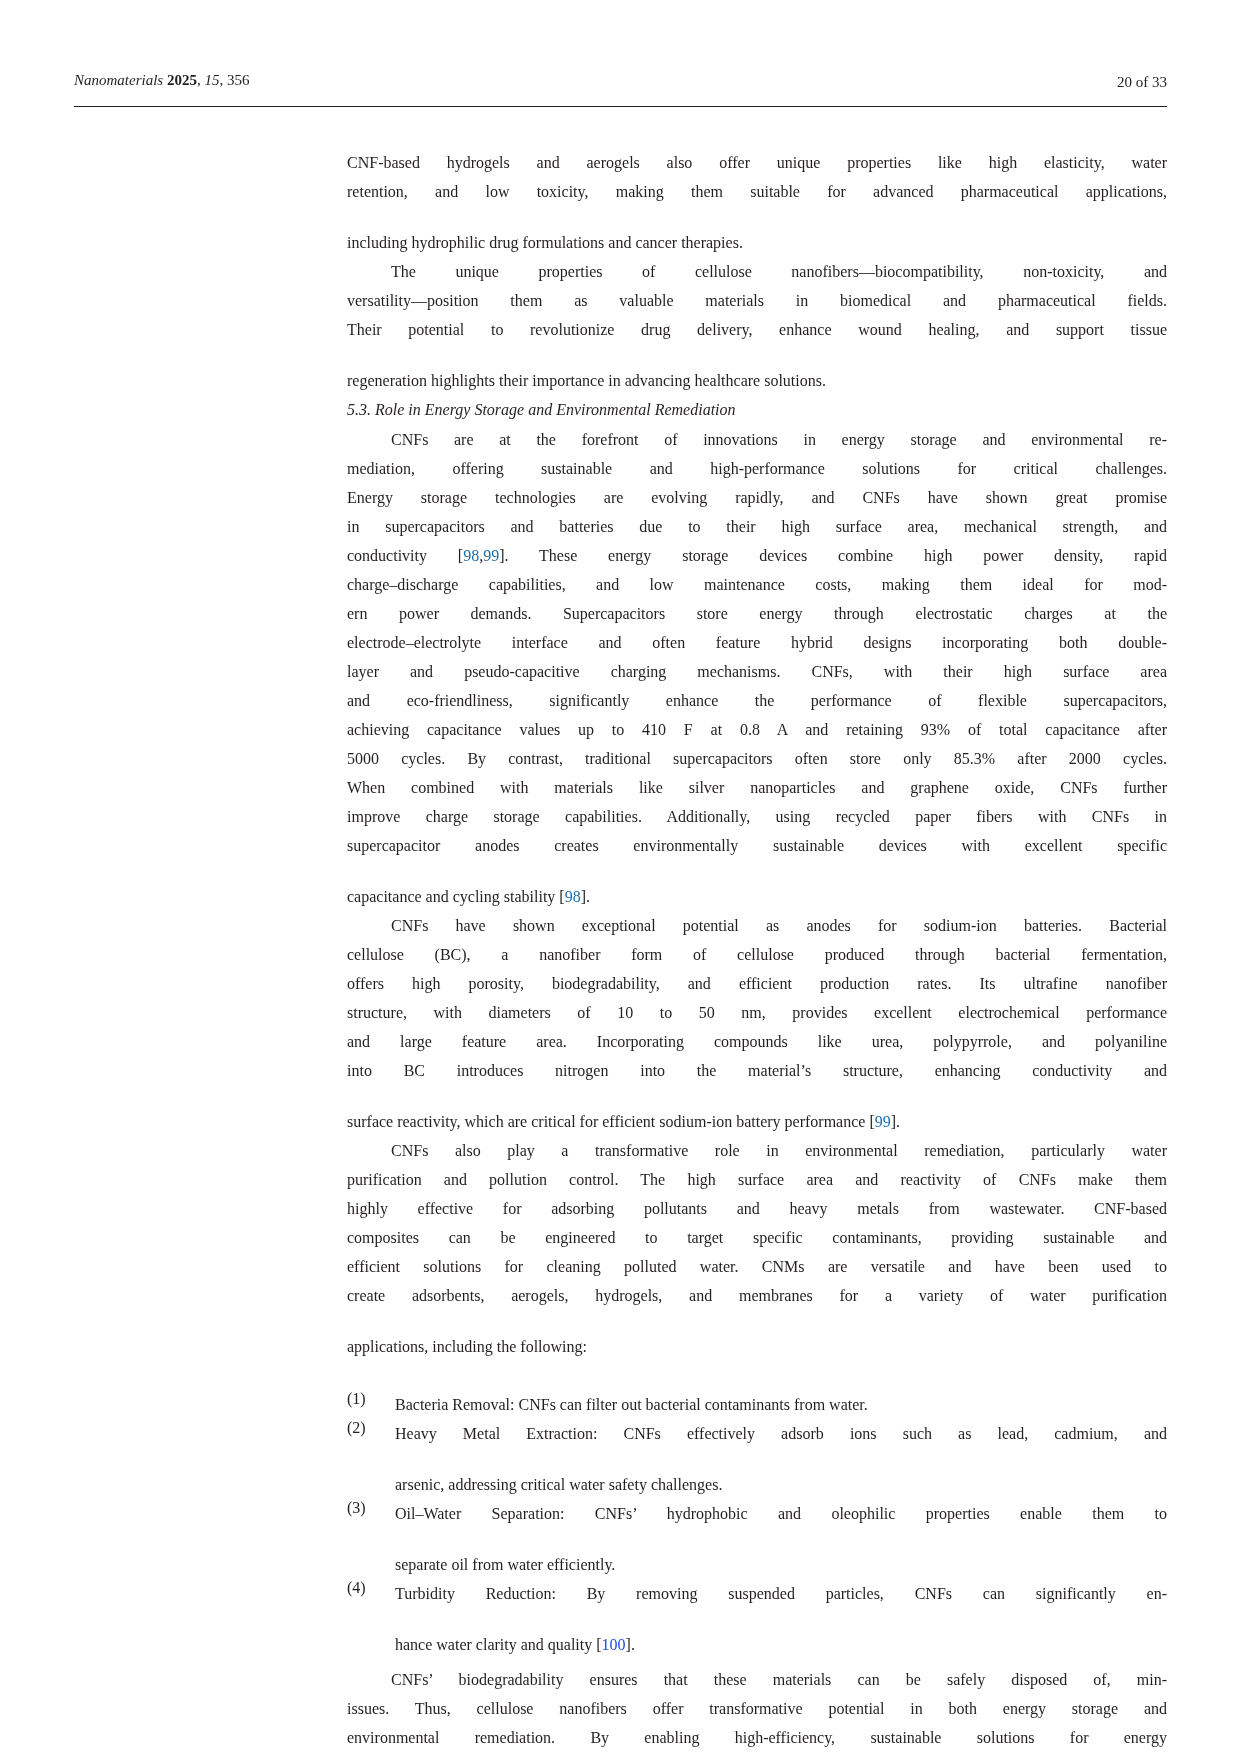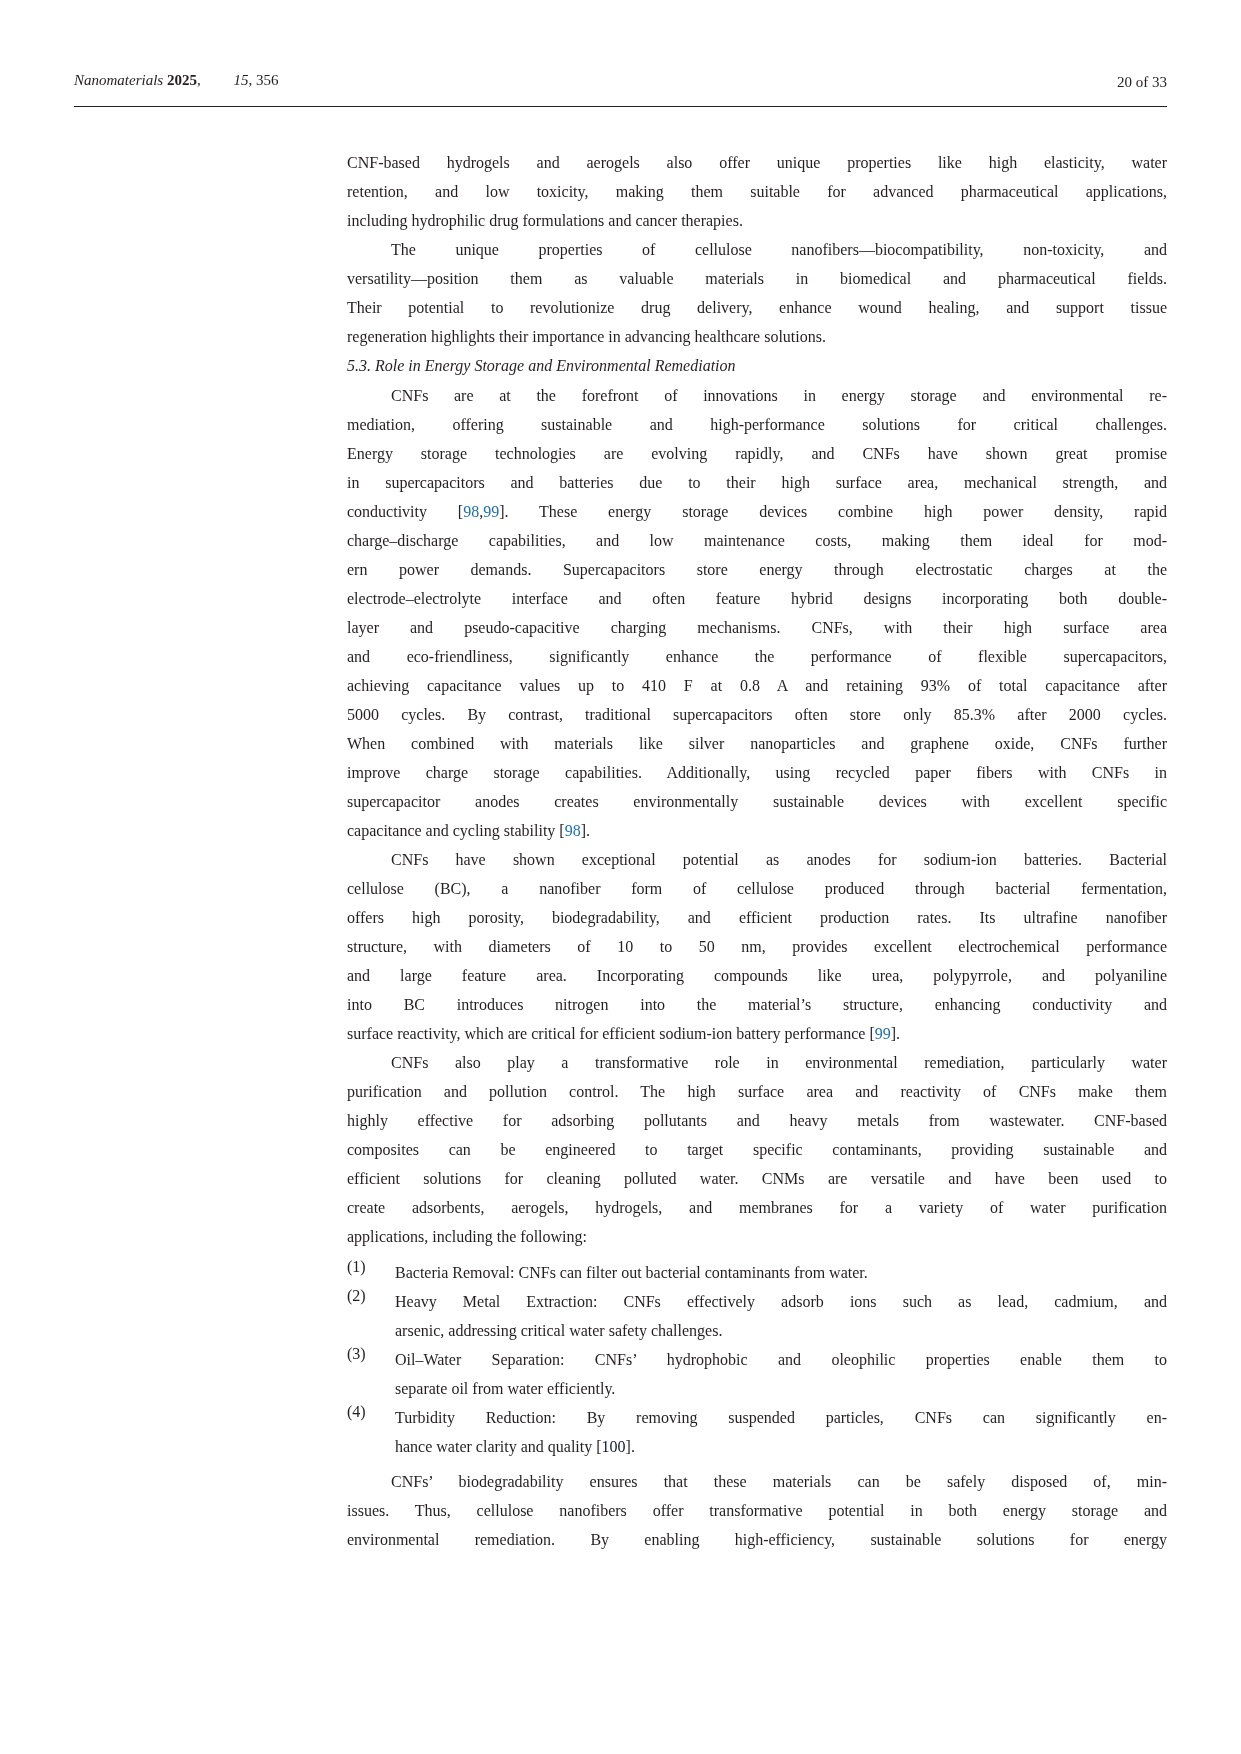--- a/index.html
+++ b/index.html
@@ -1,26 +1,26 @@
 <!DOCTYPE html>
 <html><head>
   <meta charset="utf-8">
   <style>
     html, body { margin: 0; padding: 0; background: #ffffff; }
     body { width: 1241px; height: 1754px; position: relative; overflow: hidden;
       font-family: "Liberation Serif", "DejaVu Serif", serif; color: #231f20; }
     .header-left { position: absolute; left: 74px; top: 72px; font-size: 15px; }
     .header-left .journal { font-style: italic; }
     .header-left .year { font-weight: bold; }
-    .header-left .vol { font-style: italic; margin-left: 29px; }
+    .header-left .vol { font-style: italic; }
     .header-right { position: absolute; right: 74px; top: 74px; font-size: 15px; }
     .rule { position: absolute; left: 74px; width: 1093px; top: 106px; height: 0; border-top: 1.3px solid #231f20; }
     .body { position: absolute; left: 347px; width: 820px; top: 148px; font-size: 16px; }
     .line { height: 29px; line-height: 29px; text-align: justify; text-align-last: justify; white-space: nowrap; overflow: visible; }
-    .line.last { text-align-last: left; }
+    .line.last { text-align-last: left; margin-top: 22px; }
     .indent { text-indent: 44px; }
     .section { font-style: italic; margin-top: 0; height: 30px; line-height: 30px; }
     .cite { color: #1a6fad; }
     .list-item { position: relative; padding-left: 48px; }
     .list-num { position: absolute; left: 0; }
     .gap { height: 7px; }
     .gap2 { height: 6px; }
   </style>
 </head>
 <body>
@@ -100,21 +100,21 @@
       <div class="line last">arsenic, addressing critical water safety challenges.</div>
     </div>
     <div class="list-item">
       <span class="list-num">(3)</span>
       <div class="line">Oil–Water Separation: CNFs’ hydrophobic and oleophilic properties enable them to</div>
       <div class="line last">separate oil from water efficiently.</div>
     </div>
     <div class="list-item">
       <span class="list-num">(4)</span>
       <div class="line">Turbidity Reduction: By removing suspended particles, CNFs can significantly en-</div>
-      <div class="line last"><span>hance water clarity and quality [</span><span class="cite" style="color: #0f172a;">100</span><span>].</span></div>
+      <div class="line last"><span>hance water clarity and quality [</span><span class="cite" style="color: #1d4ed8;">100</span><span>].</span></div>
     </div>
   </div>
   <div class="gap2"></div>
 
   <div>
     <div class="line indent">CNFs’ biodegradability ensures that these materials can be safely disposed of, min-</div>
     <div class="line">issues. Thus, cellulose nanofibers offer transformative potential in both energy storage and</div>
     <div class="line">environmental remediation. By enabling high-efficiency, sustainable solutions for energy</div>
   </div>
 </div>

